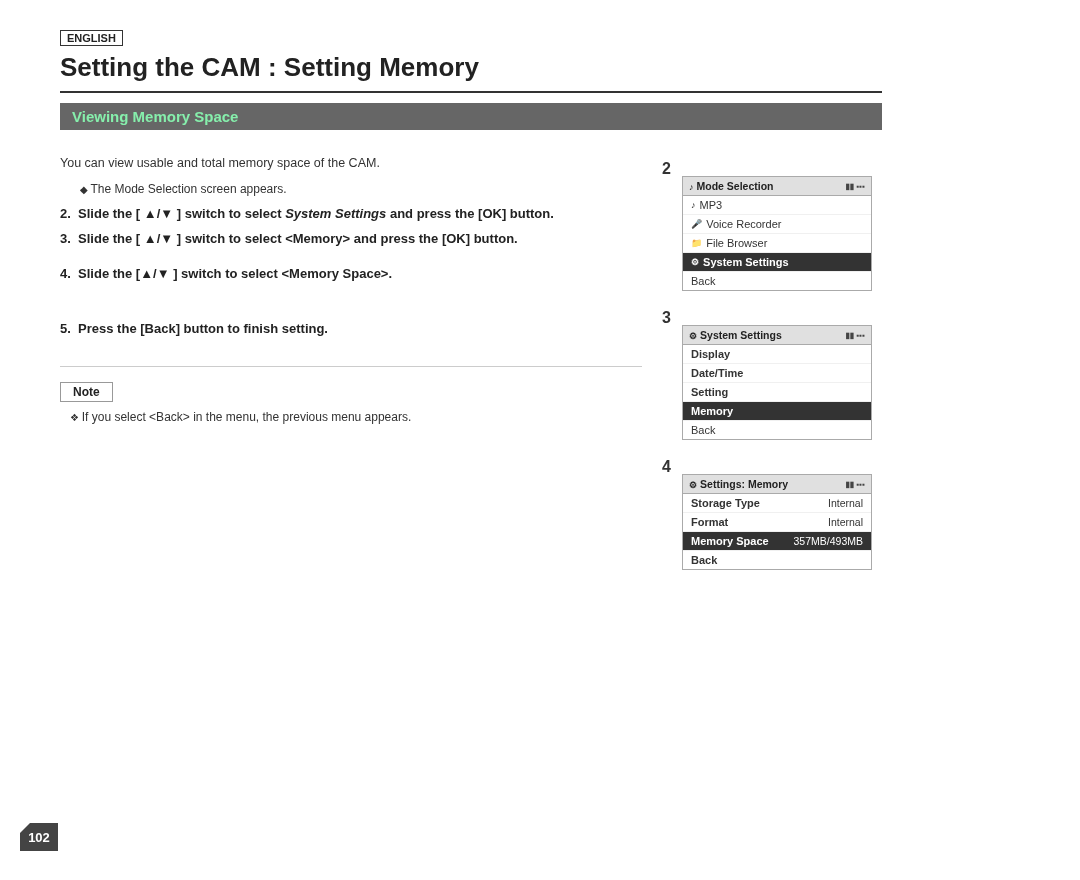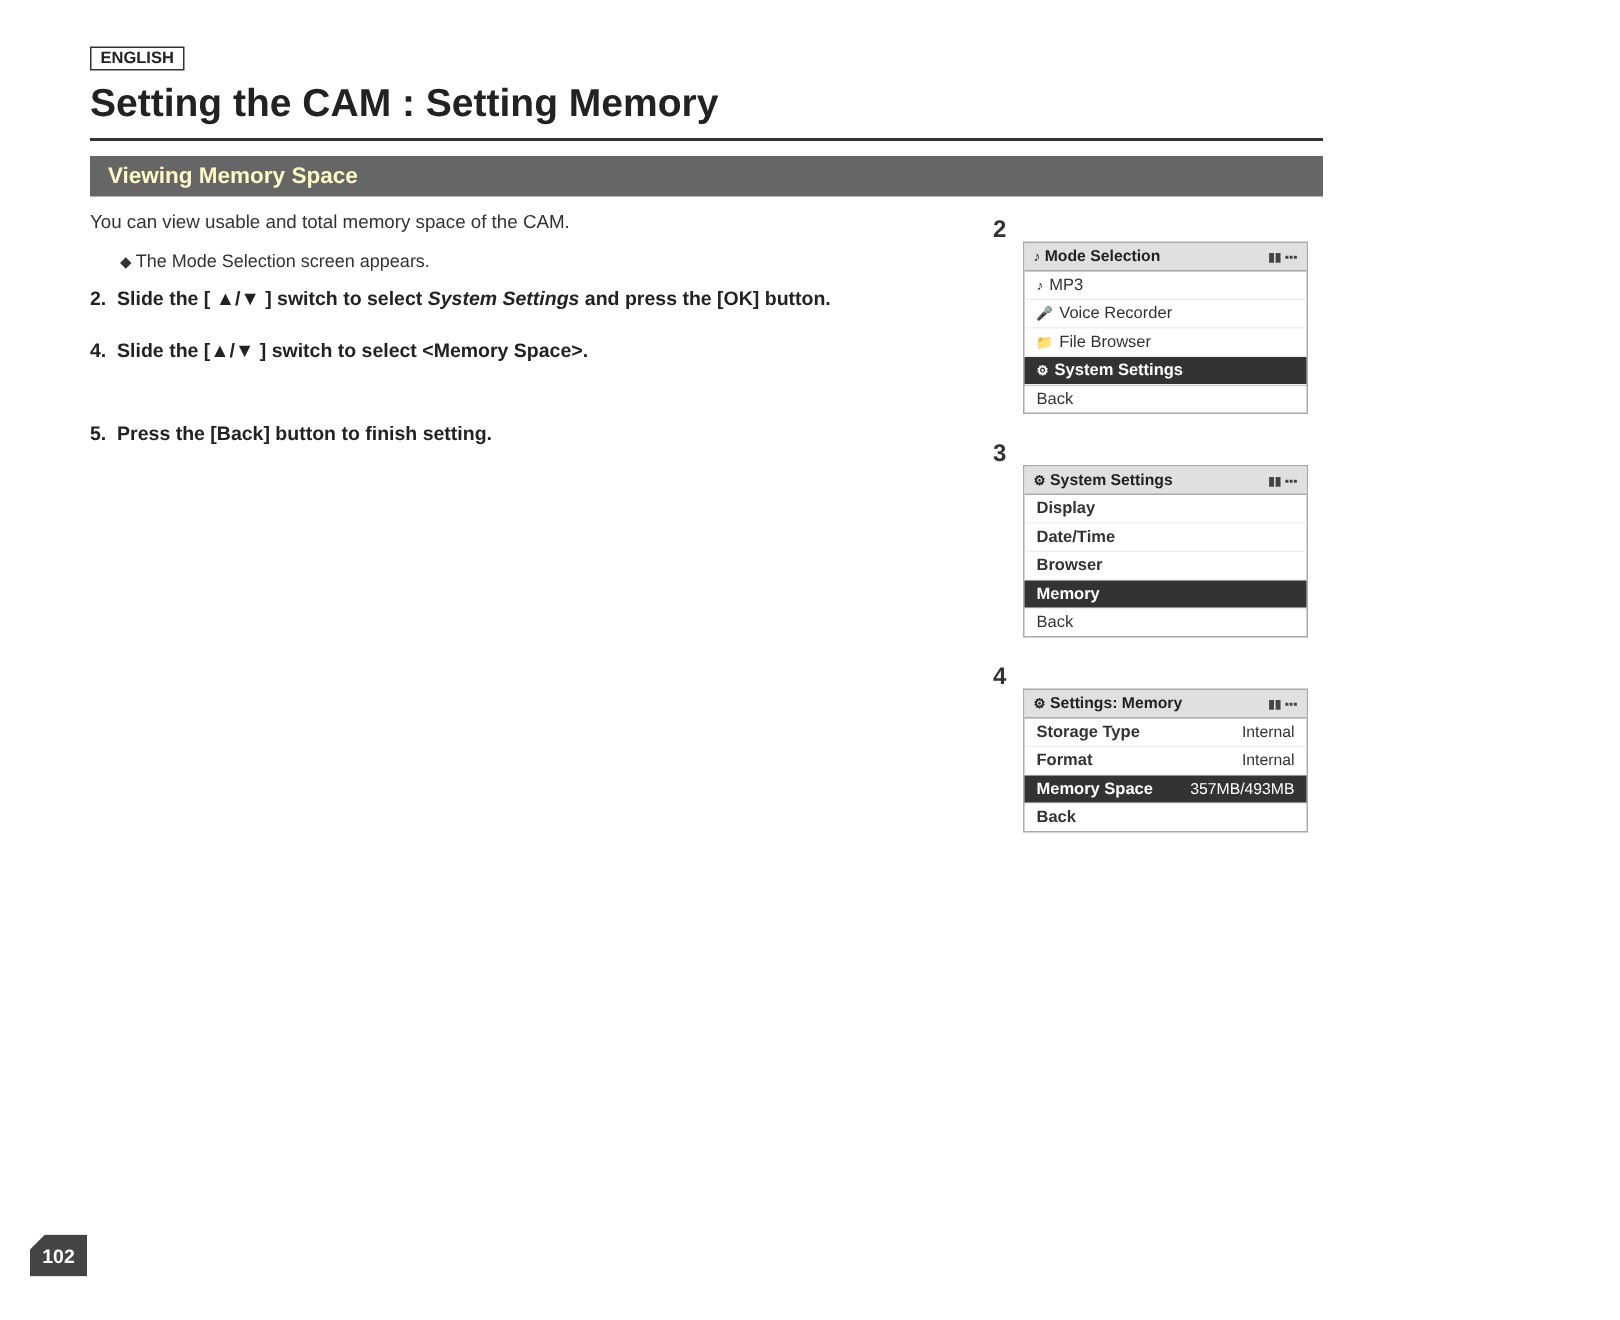--- a/index.html
+++ b/index.html
@@ -39,25 +39,25 @@
       font-weight: bold;
       color: #222;
       margin-bottom: 10px;
       border-bottom: 2px solid #333;
       padding-bottom: 8px;
     }
 
     
     .section-header {
       background: #666;
-      color: #fef9c3;
+      color: #86efac;
       font-size: 15px;
       font-weight: bold;
       padding: 5px 12px;
-      margin-bottom: 10px;
+      margin-bottom: 26px;
     }
 
     
     .content-layout {
       display: flex;
       gap: 20px;
       margin-top: 8px;
     }
 
     .left-column {
@@ -303,35 +303,45 @@
         <div class="step-sub">The Mode Selection screen appears.</div>
       </div>
 
       <div class="step step-2">
         <div class="step-main">
           <span class="step-num">2.</span>
           &nbsp;<span>Slide the [ ▲/▼ ] switch to select </span><em>System Settings</em><span> and press the [OK] button.</span>
         </div>
       </div>
 
+      <div class="step step-3">
+        <div class="step-main">
+          <span class="step-num">3.</span>
+          &nbsp;<span>Slide the [ ▲/▼ ] switch to select &lt;Memory&gt; and press the [OK] button.</span>
+        </div>
+      </div>
 
       <div class="step step-4">
         <div class="step-main">
           <span class="step-num">4.</span>
           &nbsp;<span>Slide the [▲/▼ ] switch to select &lt;Memory Space&gt;.</span>
         </div>
       </div>
 
       <div class="step step-5">
         <div class="step-main">
           <span class="step-num">5.</span>
           &nbsp;<span>Press the [Back] button to finish setting.</span>
         </div>
       </div>
 
+      <div class="note-section">
+        <div class="note-box">Note</div>
+        <div class="note-text">If you select &lt;Back&gt; in the menu, the previous menu appears.</div>
+      </div>
 
     </div>
 
     <div class="right-column">
       <div class="panel-container">
 
         <div class="panel-row">
           <div class="panel-number">2</div>
           <div class="panel">
             <div class="panel-title-bar">
@@ -374,21 +384,21 @@
               <span class="panel-status-icons">▮▮ ▪▪▪</span>
             </div>
             <div class="panel-inner">
               <div class="panel-item bold">
                 <span>Display</span>
               </div>
               <div class="panel-item bold">
                 <span>Date/Time</span>
               </div>
               <div class="panel-item bold">
-                <span>Browser</span>
+                <span>Setting</span>
               </div>
               <div class="panel-item active">
                 <span>Memory</span>
               </div>
               <div class="panel-item">
                 <span>Back</span>
               </div>
             </div>
           </div>
         </div>

